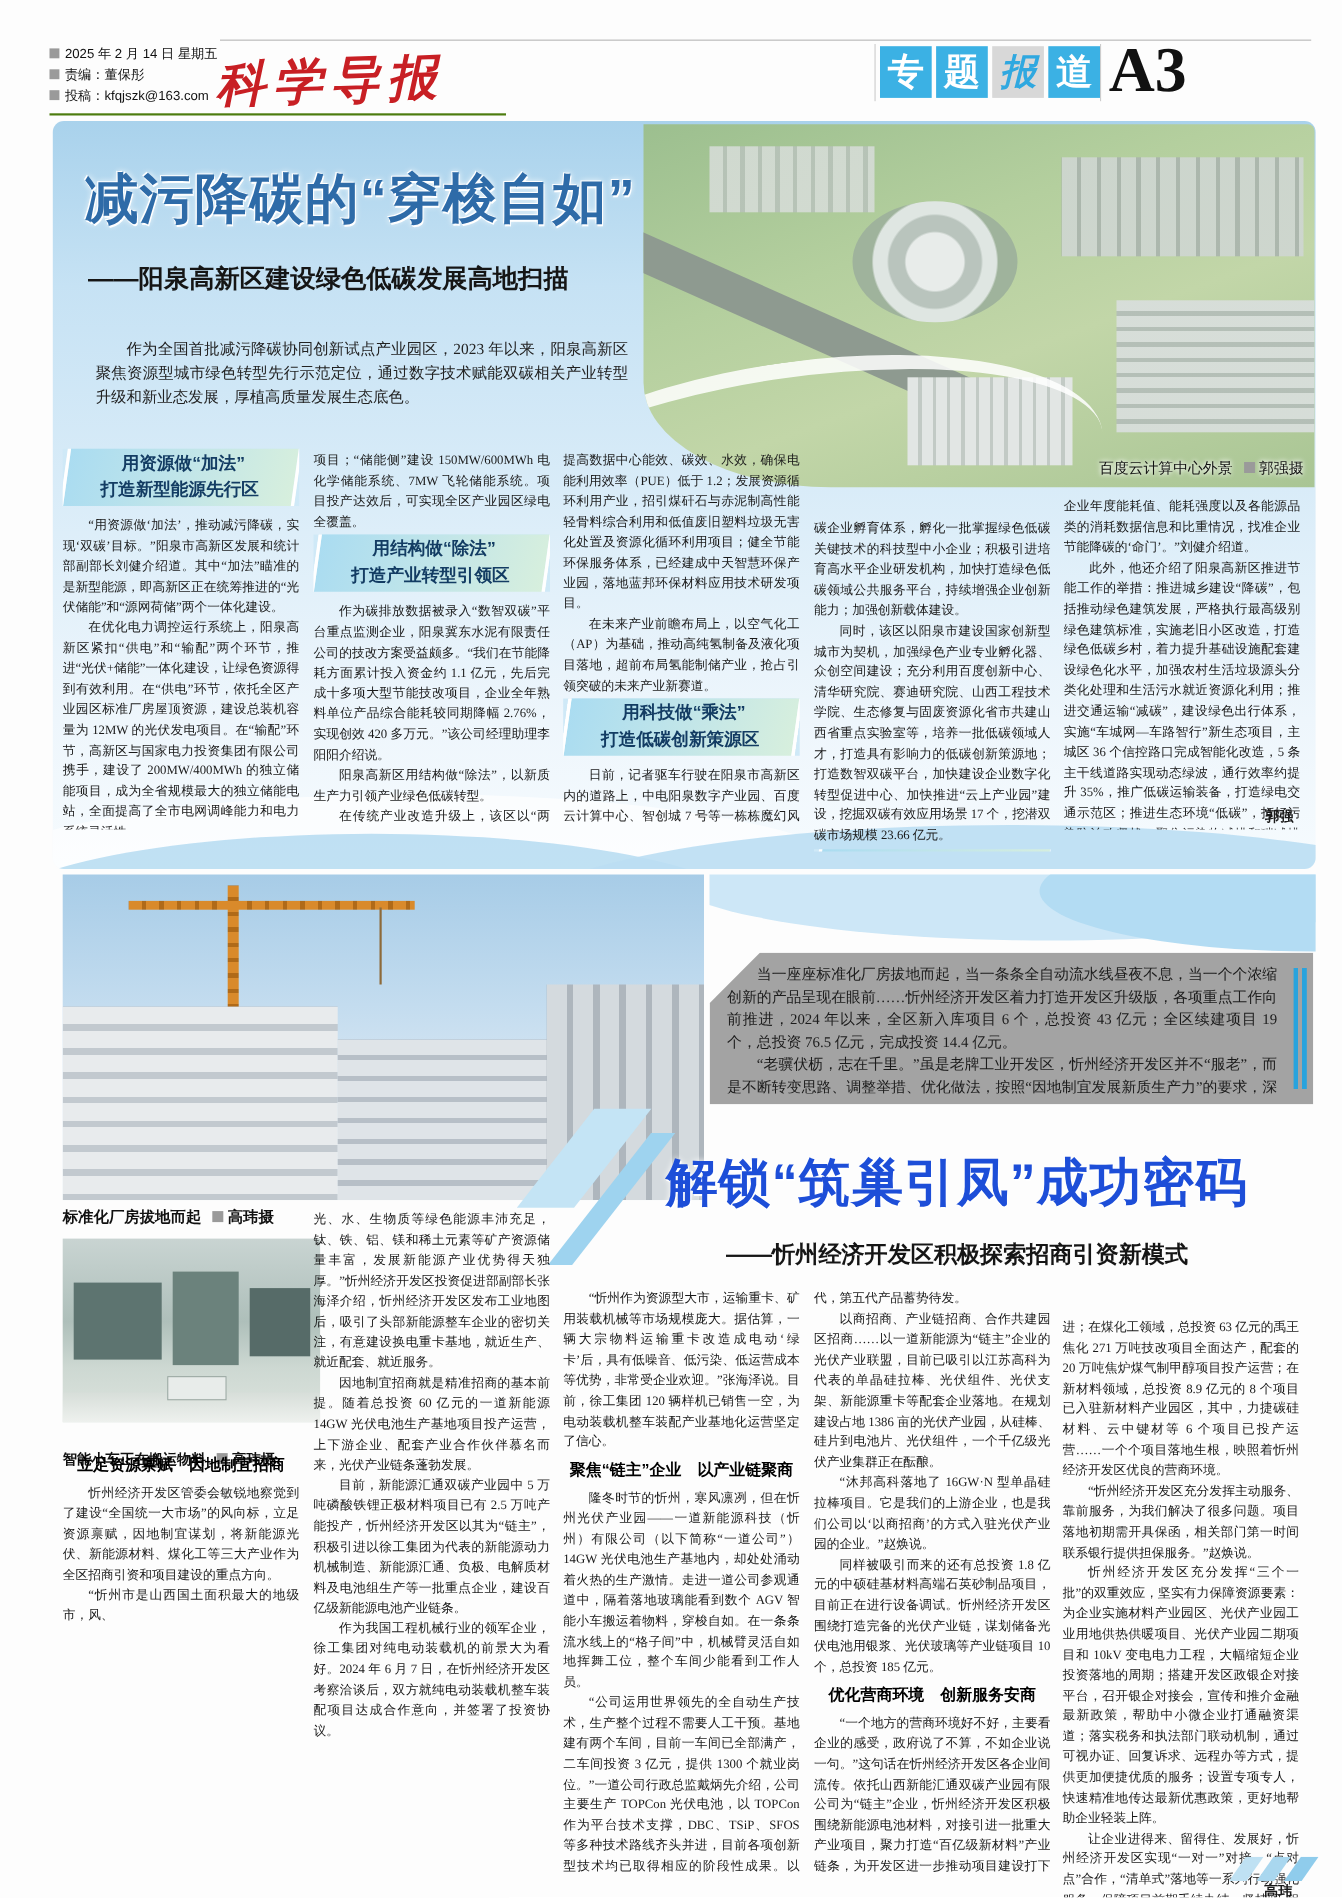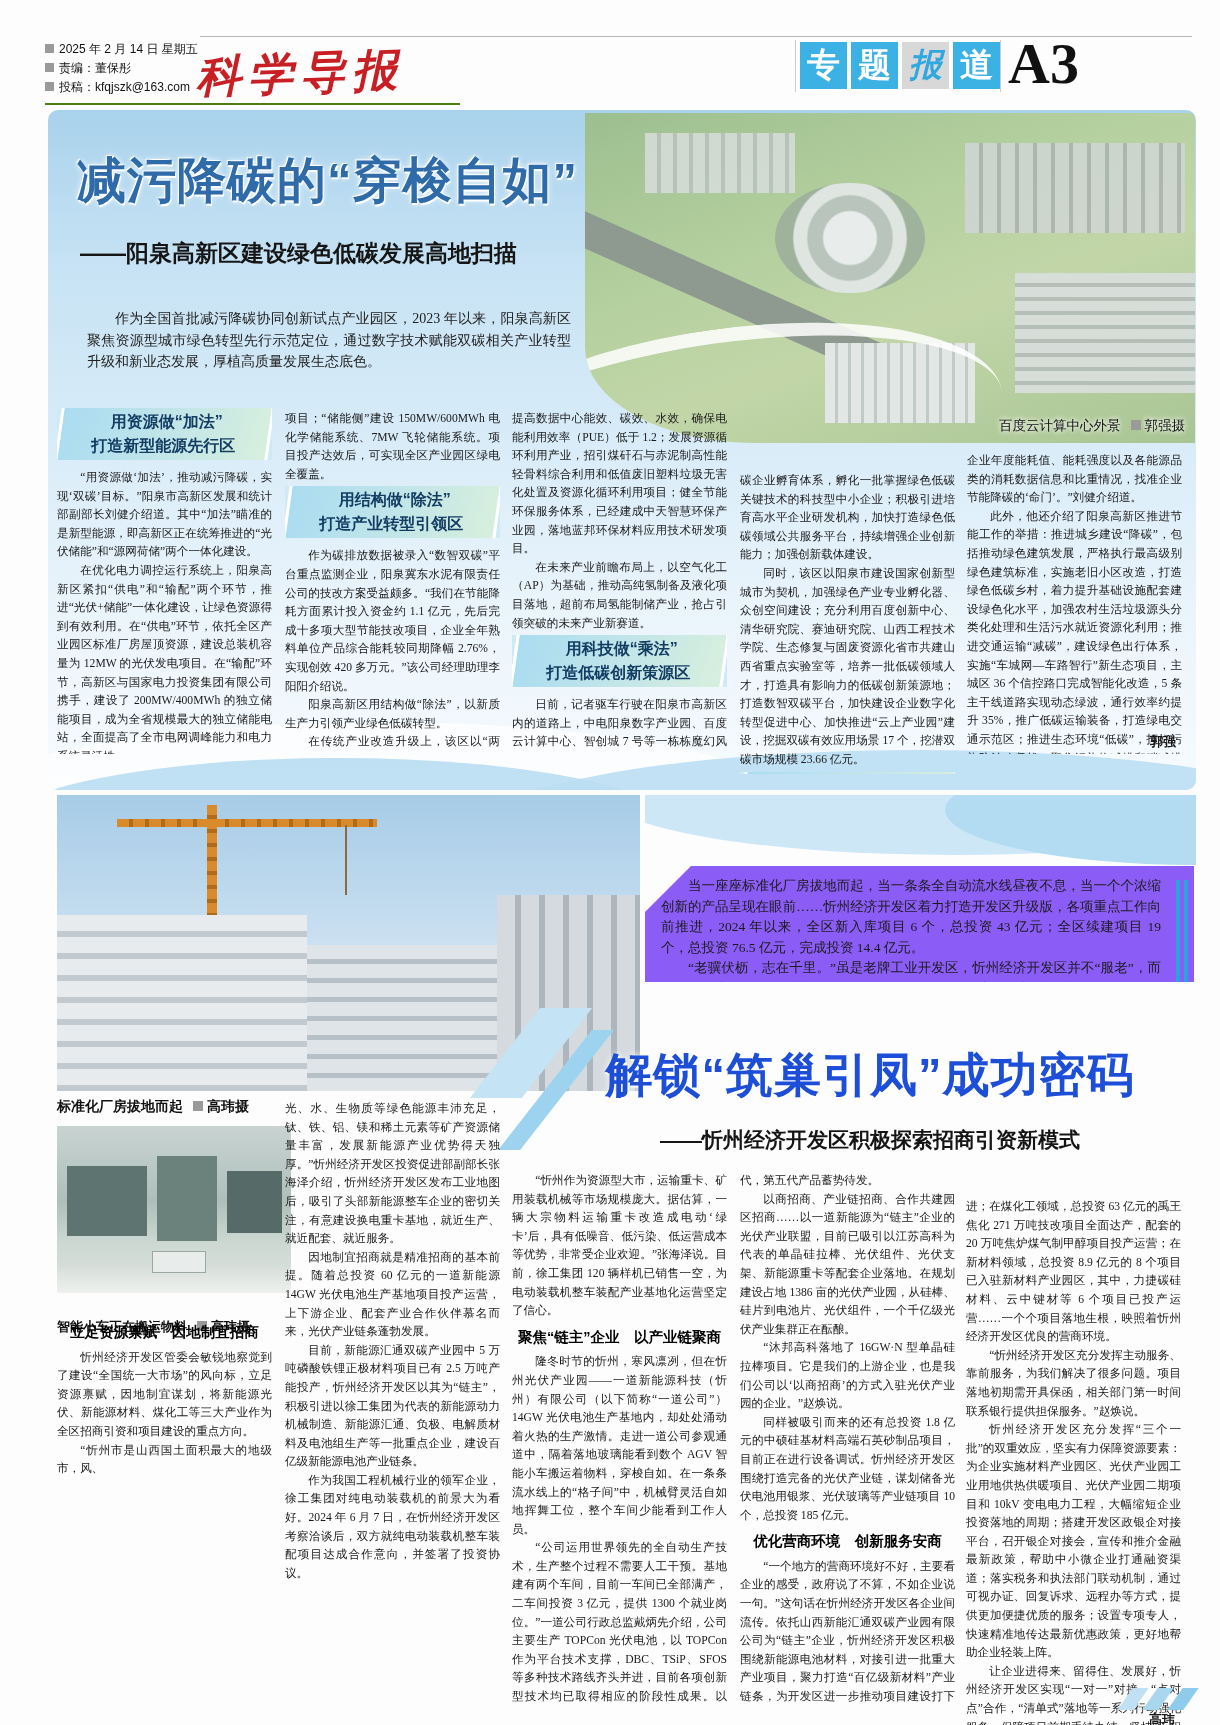--- a/index.html
+++ b/index.html
@@ -77,21 +77,21 @@
   .photoB2{position:absolute;left:57px;top:1126px;width:234px;height:167px;overflow:hidden;
         background:linear-gradient(180deg,#c9d4d2 0%,#aebfba 45%,#cdd8d2 70%,#dde4de 100%);}
   .pf-mach1{position:absolute;left:10px;top:40px;width:80px;height:70px;background:#5d7470;}
   .pf-mach2{position:absolute;left:100px;top:30px;width:60px;height:85px;background:#6b827c;}
   .pf-mach3{position:absolute;left:170px;top:45px;width:55px;height:62px;background:#566b68;}
   .pf-agv{position:absolute;left:95px;top:125px;width:52px;height:20px;background:#e8ecea;border:1px solid #9aa8a2;}
   .pf-floor{position:absolute;left:0;top:140px;width:234px;height:27px;background:linear-gradient(180deg,#d7ded9,#eef1ee);}
   .leadwave{position:absolute;left:645px;top:795px;width:551px;height:72px;overflow:hidden;}
   .lw1{position:absolute;left:-40px;top:-60px;width:700px;height:120px;border-radius:50%;background:#cde7f7;}
   .lw2{position:absolute;left:300px;top:-40px;width:500px;height:110px;border-radius:50%;background:#b3dcf3;}
-  .leadbox{position:absolute;left:645px;top:866px;width:549px;height:116px;background:#8b5cf6;
+  .leadbox{position:absolute;left:645px;top:866px;width:549px;height:138px;background:#a3a3a3;
         clip-path:polygon(46px 0,100% 0,100% 100%,0 100%,0 46px);}
   .leadbox .txt{position:absolute;left:16px;top:10px;width:500px;height:118px;overflow:hidden;
         font-size:13.5px;line-height:20.5px;text-align:justify;color:#1b1b1b;}
   .leadbox .txt p{margin:0;text-indent:2em;}
   .leadbars{position:absolute;right:6px;top:14px;width:12px;height:110px;
         background:linear-gradient(90deg,#29a3dd 0 4px,transparent 4px 8px,#29a3dd 8px 12px);}
   .ribbon{position:absolute;background:#c4e4f5;transform:skewX(-38deg);}
   .headline2{position:absolute;left:540px;top:1044px;width:660px;text-align:center;
         font-family:"Liberation Sans",sans-serif;font-weight:900;font-size:47px;letter-spacing:1px;color:#1d4ed8;
         text-shadow:0 0 6px #fff,1px 2px 0 #fff;}

